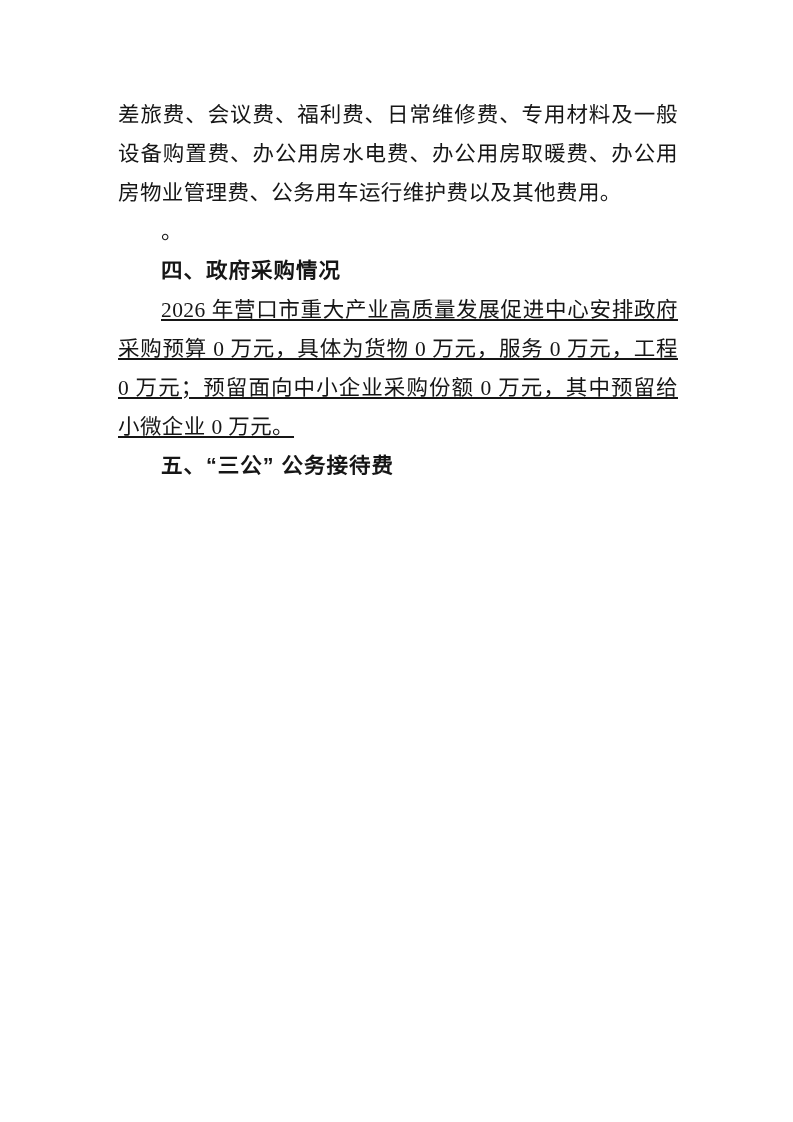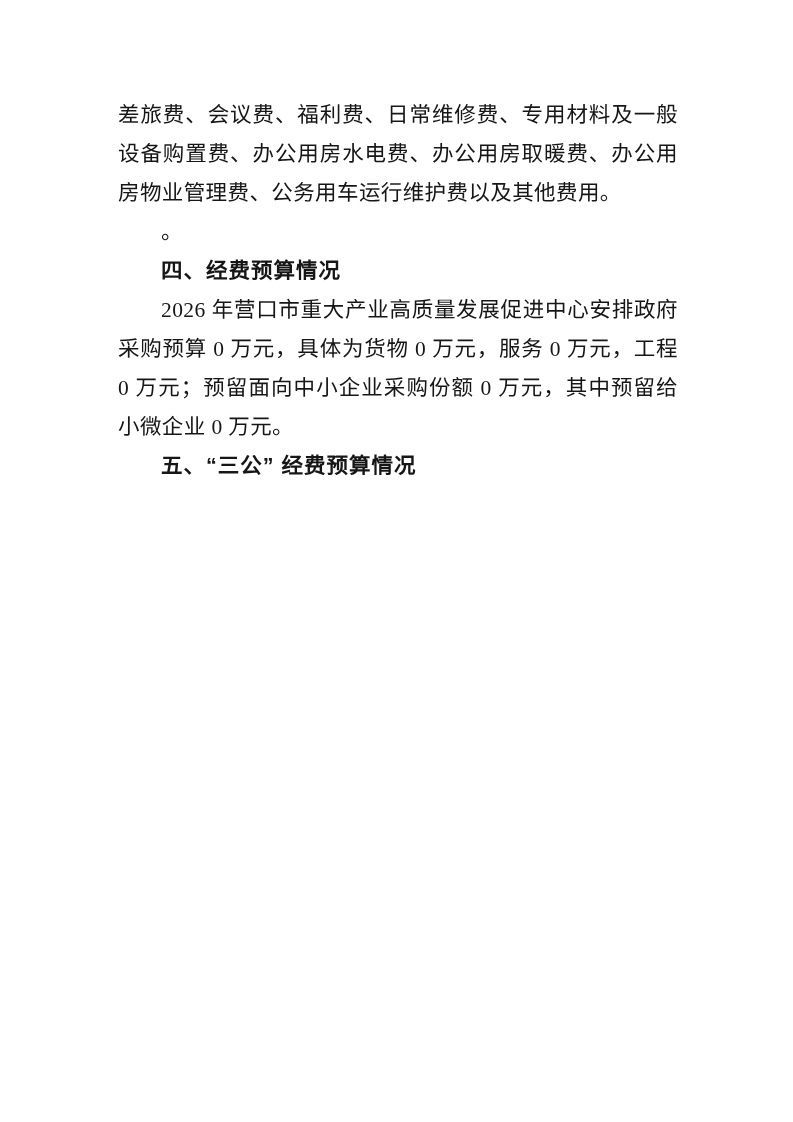--- a/index.html
+++ b/index.html
@@ -27,20 +27,21 @@
     text-justify: inter-character;
     letter-spacing: 0.4px;
   }
   .content p {
     margin: 0;
     text-align: justify;
     text-align-last: left;
   }
   .para-indent {
     text-indent: 2em;
+    text-decoration: underline;
   }
   .heading {
     font-family: "Liberation Sans", "DejaVu Sans", sans-serif;
     font-weight: bold;
     text-indent: 2em;
     letter-spacing: 1px;
   }
   .stray-punct {
     text-indent: 2em;
   }
@@ -59,25 +60,25 @@
 </head>
 <body>
 
 <div class="page">
   <div class="content">
 
     <p class="para-continuation">差旅费、会议费、福利费、日常维修费、专用材料及一般设备购置费、办公用房水电费、办公用房取暖费、办公用房物业管理费、公务用车运行维护费以及其他费用。</p>
 
     <p class="stray-punct">。</p>
 
-    <p class="heading">四、经费预算情况</p>
+    <p class="heading">四、政府采购情况</p>
 
     <p class="para-indent">2026 年营口市重大产业高质量发展促进中心安排政府采购预算 0 万元，具体为货物 0 万元，服务 0 万元，工程 0 万元；预留面向中小企业采购份额 0 万元，其中预留给小微企业 0 万元。</p>
 
-    <p class="heading">五、“三公” 经费预算情况</p>
+    <p class="heading">五、“三公” 公务接待费</p>
 
 
 
 
 
   </div>
 
   <div class="page-footer">9</div>
 </div>
 

